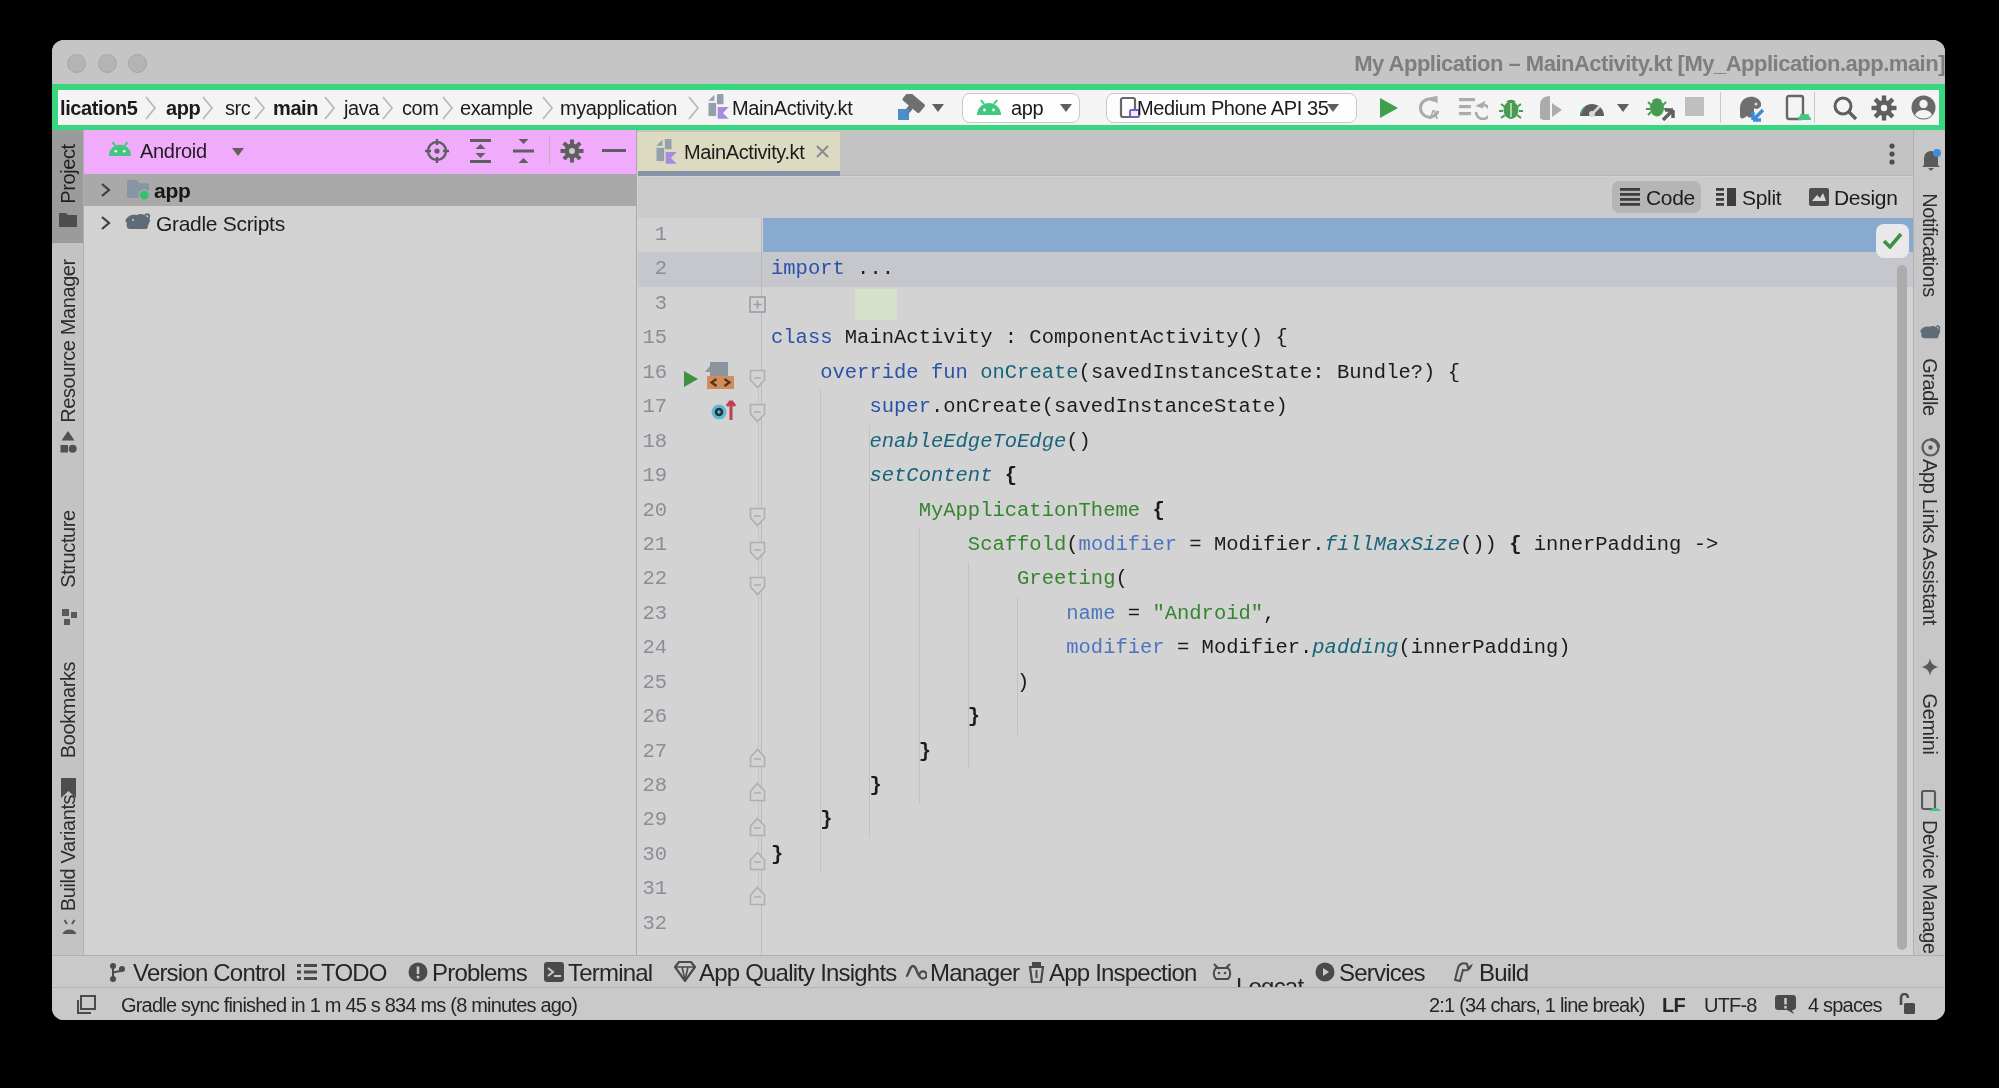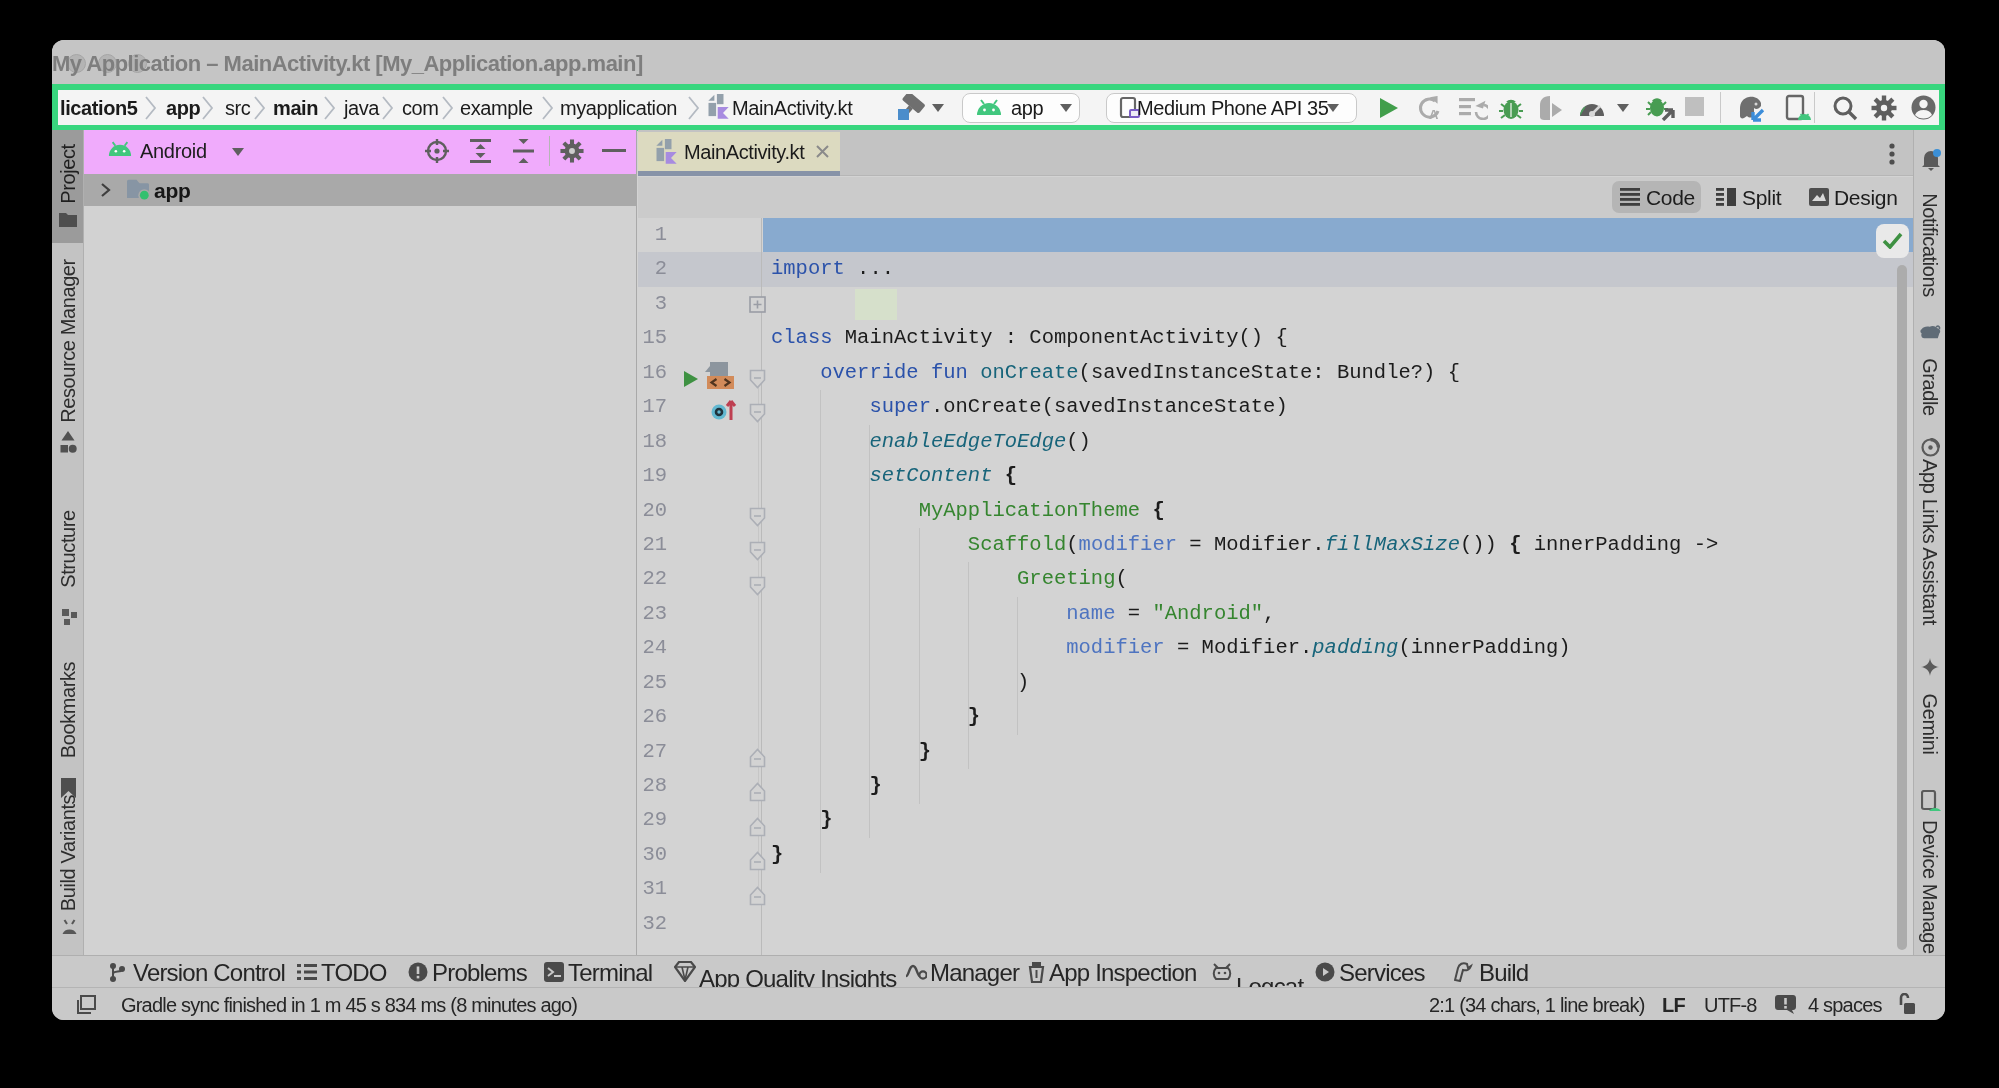--- a/index.html
+++ b/index.html
@@ -3,21 +3,21 @@
 <meta charset="utf-8">
 <style>
 html,body{margin:0;padding:0;background:#000;width:1999px;height:1088px;overflow:hidden;}
 *{box-sizing:border-box;}
 body{font-family:"Liberation Sans", sans-serif;}
 #win{position:absolute;left:52px;top:40px;width:1893px;height:980px;border-radius:12px;overflow:hidden;background:#D3D3D3;}
 .abs{position:absolute;}
 
 #titlebar{position:absolute;left:0;top:0;width:100%;height:44px;background:#C5C5C5;}
 .tl{position:absolute;top:13.5px;width:19px;height:19px;border-radius:50%;background:#B4B4B4;border:1px solid #A6A6A6;}
-#title{position:absolute;top:0;left:0;width:100%;height:44px;line-height:47px;text-align:left;font-size:22px;letter-spacing:-0.5px;font-weight:bold;color:#7E7E7E;}
+#title{position:absolute;top:0;left:0;width:100%;height:44px;line-height:47px;text-align:right;font-size:22px;letter-spacing:-0.5px;font-weight:bold;color:#7E7E7E;}
 
 #green{position:absolute;left:0;top:44px;width:100%;height:47px;background:#38D67E;}
 #tbar{position:absolute;left:6px;top:50px;width:1881px;height:35px;background:#F4F4F4;overflow:hidden;}
 .bc{position:absolute;top:0;height:35px;line-height:36px;font-size:20px;letter-spacing:-0.4px;color:#1b1b1b;white-space:nowrap;}
 .combo{position:absolute;top:-42px;height:30px;background:#FDFDFD;border:1.5px solid #C9C9C9;border-radius:8px;}
 
 #lstrip{position:absolute;left:0;top:90px;width:32px;height:825px;background:#C3C3C3;border-right:1px solid #B0B0B0;}
 #rstrip{position:absolute;right:0;top:90px;width:32px;height:825px;background:#C7C7C7;border-left:1px solid #B0B0B0;}
 .vtextL{position:absolute;white-space:nowrap;font-size:20px;letter-spacing:-0.4px;color:#2d2d2d;transform:translate(-50%,-50%) rotate(-90deg);}
 .vtextR{position:absolute;white-space:nowrap;font-size:20px;letter-spacing:-0.4px;color:#2d2d2d;transform:translate(-50%,-50%) rotate(90deg);}
@@ -304,20 +304,31 @@
     <div class="abs" style="left:0;top:44px;width:552px;height:32px;background:#A9A9A9;">
       <svg class="abs" style="left:14px;top:8px;" width="15" height="16">
           <path d="M4 2 L11 8 L4 14" stroke="#3E3E3E" stroke-width="2.2" fill="none"></path>
         </svg>
       <svg class="abs" style="left:42px;top:4px;" width="24" height="22" viewBox="0 0 24 22">
           <path fill="#8795A4" d="M1 20 V3.5 C1 2.5 1.7 1.8 2.7 1.8 H10.5 L13.5 5.2 H21.5 C22.4 5.2 23 5.9 23 6.8 V20 Z"></path>
           <circle cx="18.3" cy="17.2" r="6" fill="#A9A9A9"></circle>
           <circle cx="18.3" cy="17.2" r="4.4" fill="#34C06F"></circle>
         </svg>
       <span class="abs" style="left:70px;top:0;height:32px;line-height:33px;font-size:21px;letter-spacing:-0.3px;font-weight:bold;color:#161616;">app</span>
+    </div>
+    <div class="abs" style="left:0;top:76px;width:552px;height:34px;">
+      <svg class="abs" style="left:14px;top:9px;" width="15" height="16">
+          <path d="M4 2 L11 8 L4 14" stroke="#3E3E3E" stroke-width="2.2" fill="none"></path>
+        </svg>
+      <svg class="abs" style="left:41px;top:6px;" width="26" height="20" viewBox="0 0 26 20">
+        <path fill="#5F6B76" d="M5 17 C2 17 1 14 2 11 C0 10 0 7 2 6 C4 3 8 2 12 3 C15 1 20 2 22 5 C25 6 26 9 24 11 L22 17 Z"></path>
+        <path d="M20 3 C23 1 25 3 24 6" fill="none" stroke="#5F6B76" stroke-width="2"></path>
+        <circle cx="8" cy="8" r="1" fill="#D2D2D2"></circle>
+      </svg>
+      <span class="abs" style="left:72px;top:0;height:34px;line-height:35px;font-size:21px;letter-spacing:-0.3px;color:#1d1d1d;">Gradle Scripts</span>
     </div>
   </div>
   <div id="editor">
     <div class="abs" style="left:0;top:0;width:1275px;height:46px;background:#C3C3C3;border-bottom:1px solid #B6B6B6;"></div>
     <div class="abs" style="left:0;top:2px;width:202px;height:39px;background:#DCDAC0;">
       <svg class="abs" style="left:17px;top:7px;" width="22" height="26" viewBox="0 0 22 26">
         <path fill="#93A0AB" d="M1.3 6.8 L7.4 0.8 L7.4 6.8 Z"></path>
         <rect fill="#93A0AB" x="9.9" y="0" width="6.6" height="10.2"></rect>
         <rect fill="#93A0AB" x="1.5" y="8.9" width="7.6" height="13.2"></rect>
         <path fill="#A78BE0" d="M10.7 12.9 H21.7 L16 18.9 L21.7 24.8 H10.7 Z"></path>
@@ -545,21 +556,21 @@
     <svg class="abs" style="left:492px;top:6px;" width="20" height="20">
         <rect x="0" y="0" width="20" height="20" rx="3" fill="#4A4A4A"></rect>
         <path d="M4 6 L9 10 L4 14" stroke="#C9C9C9" stroke-width="2" fill="none"></path>
         <rect x="10" y="13" width="7" height="2" fill="#C9C9C9"></rect>
       </svg>
     <span class="bi" style="left:516px;">Terminal</span>
     <svg class="abs" style="left:622px;top:5px;" width="22" height="21" viewBox="0 0 22 21">
         <path d="M5 1 H17 L21 6 L11 20 L1 6 Z" fill="none" stroke="#4A4A4A" stroke-width="2.2"></path>
         <path d="M1 6 H21 M8 6 L11 19 L14 6" fill="none" stroke="#4A4A4A" stroke-width="1.6"></path>
       </svg>
-    <span class="bi" style="left:647px;margin-top:6px;">App Quality Insights</span>
+    <span class="bi" style="left:647px;">App Quality Insights</span>
     <svg class="abs" style="left:853px;top:7px;" width="22" height="17" viewBox="0 0 22 17">
         <path d="M1 13 C4 13 4 3 8 3 C12 3 12 13 15 13" fill="none" stroke="#4A4A4A" stroke-width="2.4"></path>
         <circle cx="18" cy="12" r="3.6" fill="none" stroke="#4A4A4A" stroke-width="2.2"></circle>
       </svg>
     <span class="bi" style="left:878px;">Manager</span>
     <svg class="abs" style="left:976px;top:5px;" width="17" height="22" viewBox="0 0 17 22">
         <path d="M4 1 H13 V5 H4 Z" fill="#4A4A4A"></path>
         <path d="M2 6 H15 L13 21 H4 Z" fill="none" stroke="#4A4A4A" stroke-width="2.2"></path>
         <path d="M8.5 9 V17" stroke="#4A4A4A" stroke-width="2"></path>
       </svg>

